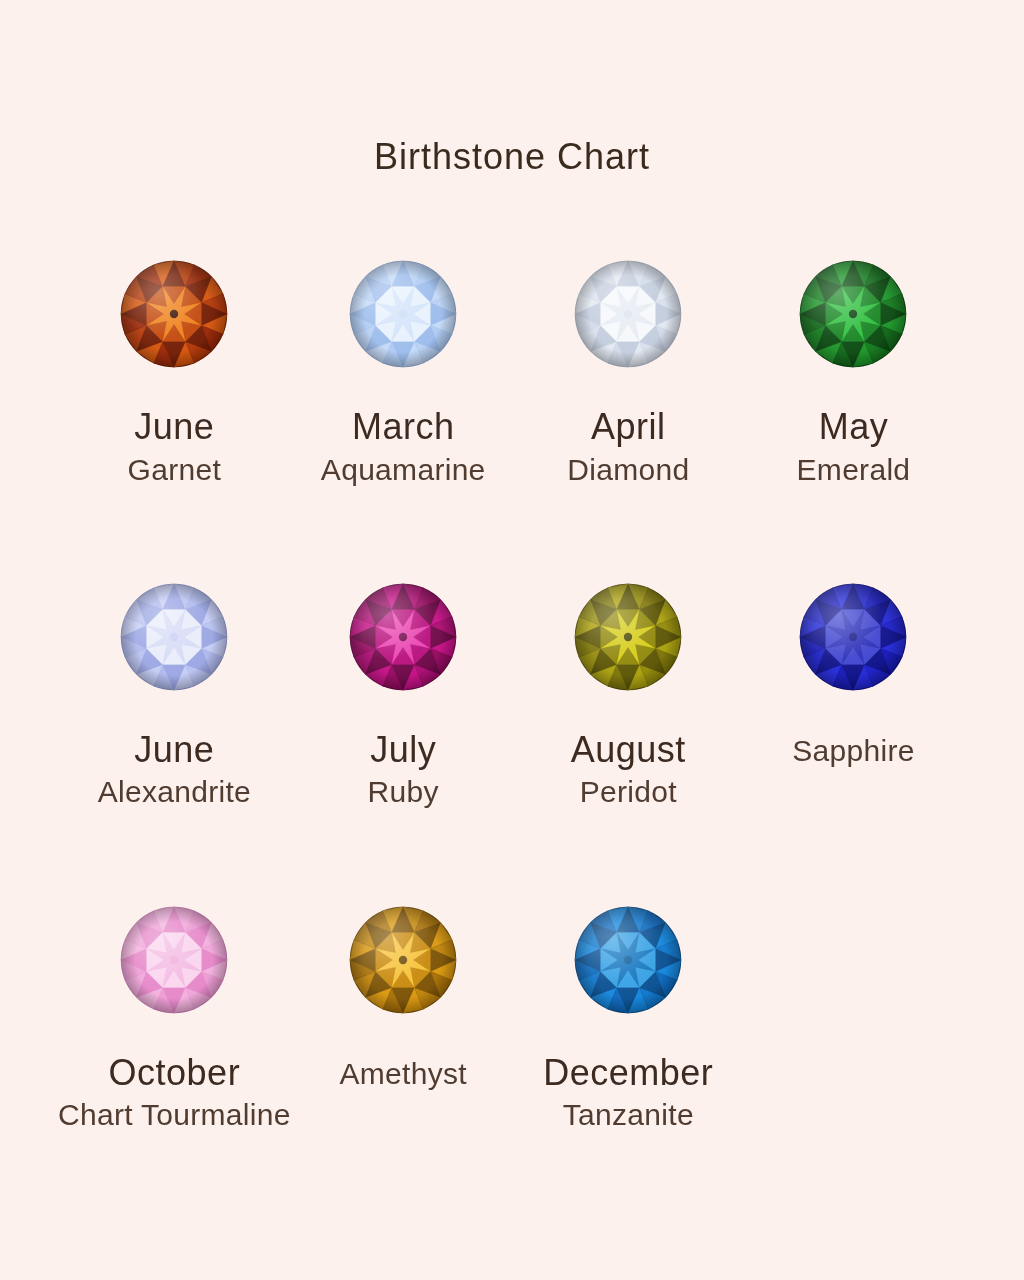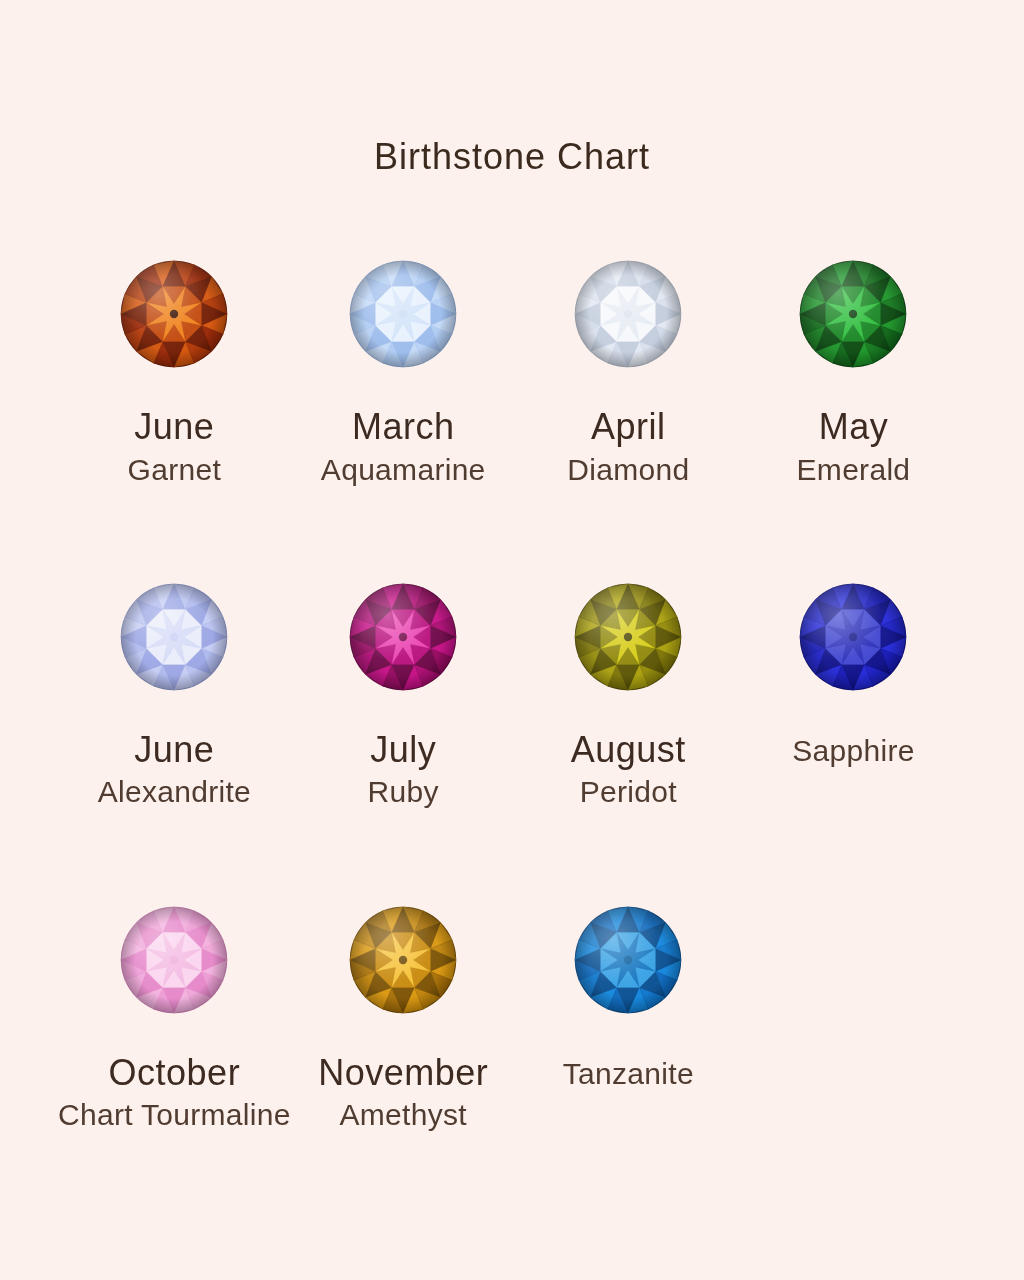--- a/index.html
+++ b/index.html
@@ -171,24 +171,24 @@
         <use href="#gemcut"></use>
       </svg>
     <div class="month">October</div>
     <div class="stone">Chart Tourmaline</div>
   </div>
 
   <div class="cell">
     <svg class="gem" viewBox="0 0 120 120" style="--c-dark: #7c5203; --c-dark2: #a66e05; --c-mid: #d9960c; --c-mid2: #c08309; --c-light: #c8880a; --c-star: #f6c135; --c-culet: #694501;">
         <use href="#gemcut"></use>
       </svg>
-    <div class="month">November</div>
     <div class="stone">Amethyst</div>
   </div>
 
   <div class="cell">
     <svg class="gem" viewBox="0 0 120 120" style="--c-dark: #084f92; --c-dark2: #0b67bc; --c-mid: #1285dc; --c-mid2: #0e76cc; --c-light: #35a0e4; --c-star: #1576c0; --c-culet: #0b5d9e;">
         <use href="#gemcut"></use>
       </svg>
+    <div class="month">December</div>
     <div class="stone">Tanzanite</div>
   </div>
 
 </div>
 
 </body></html>

